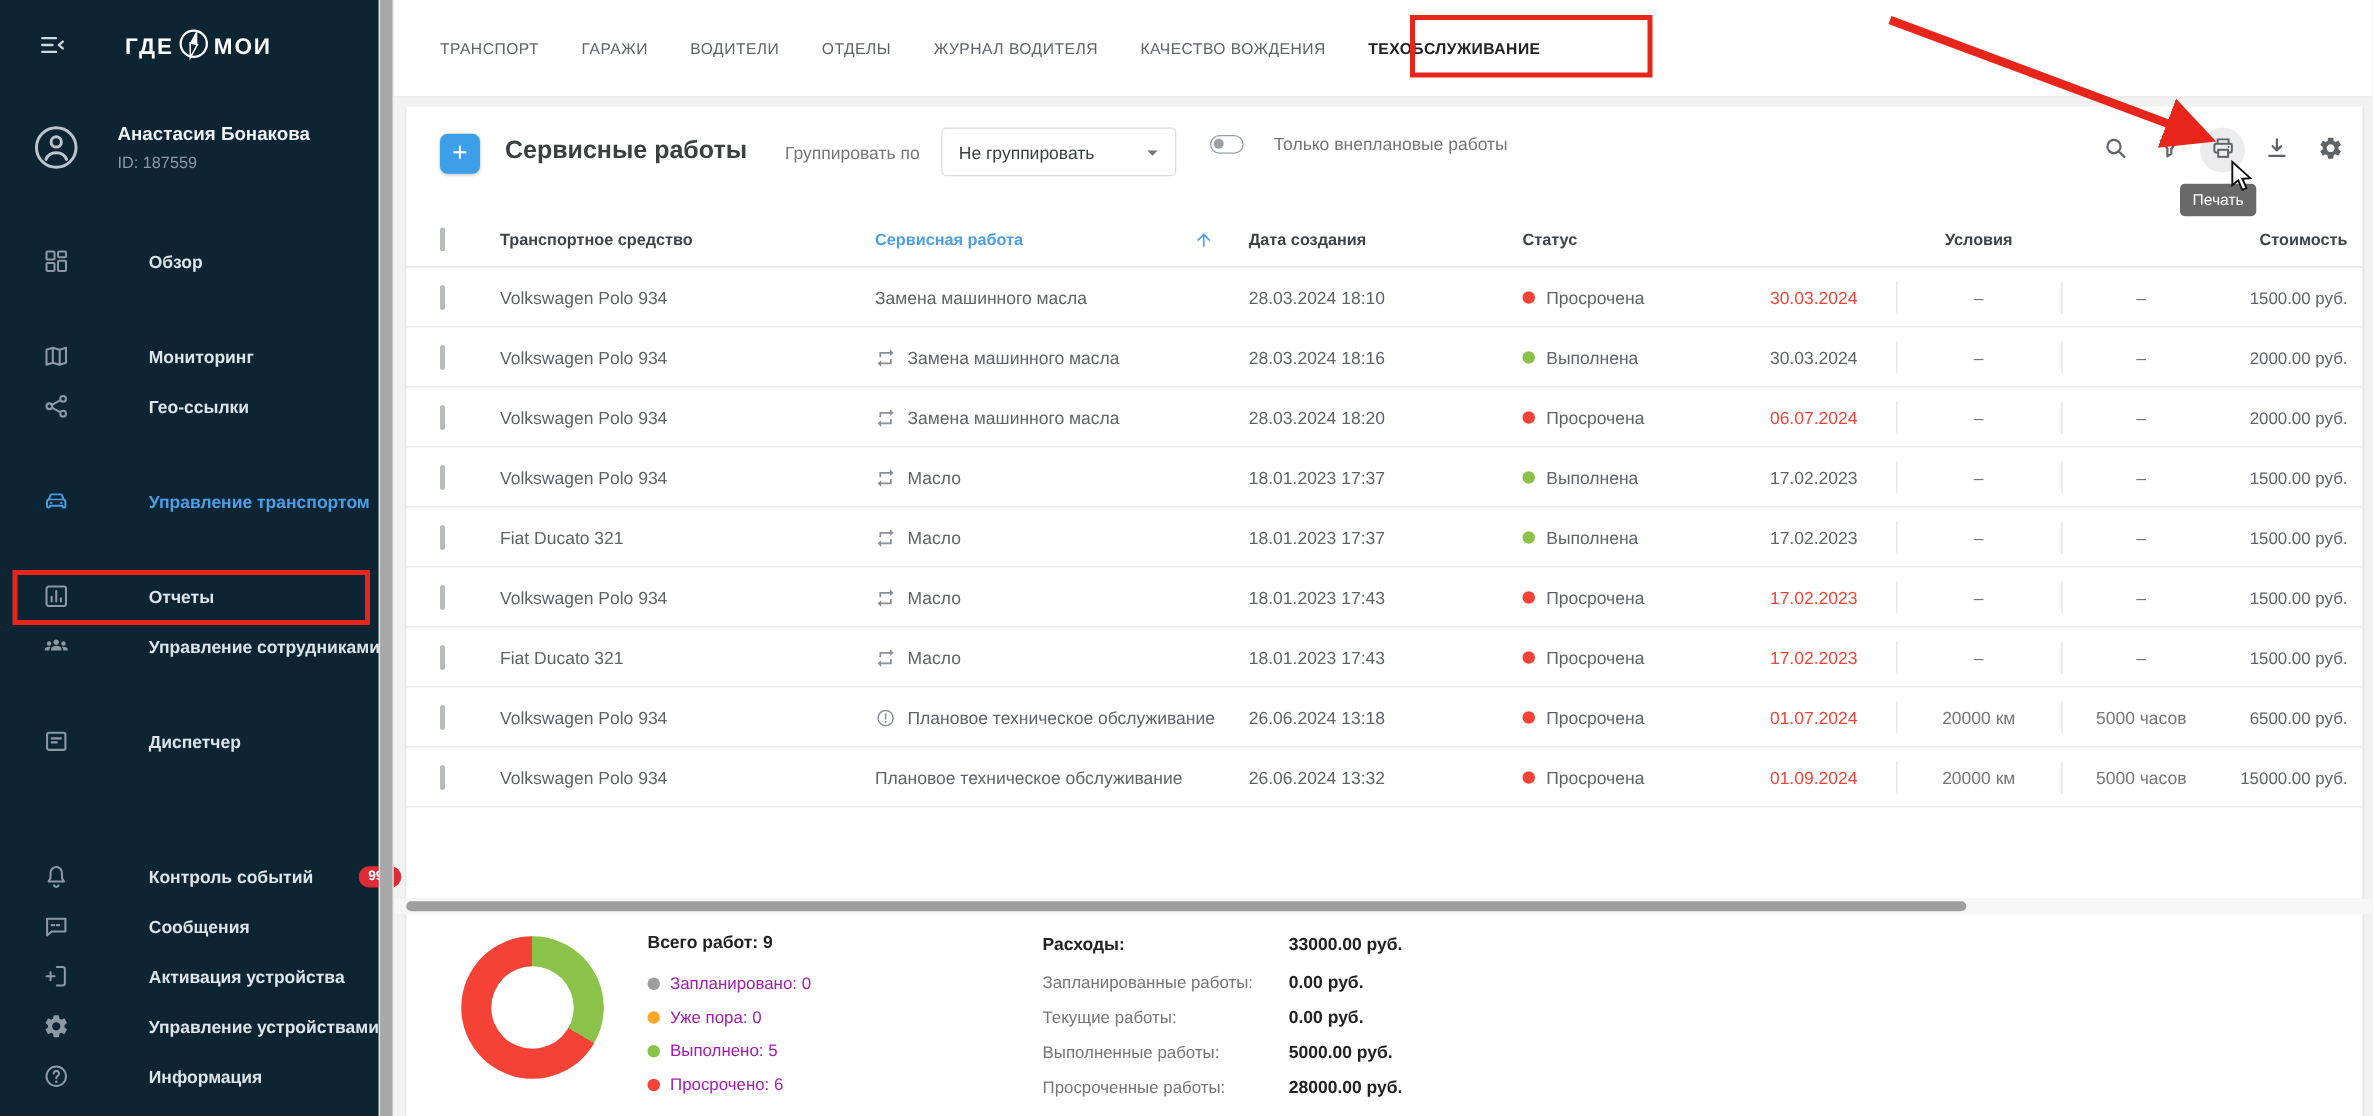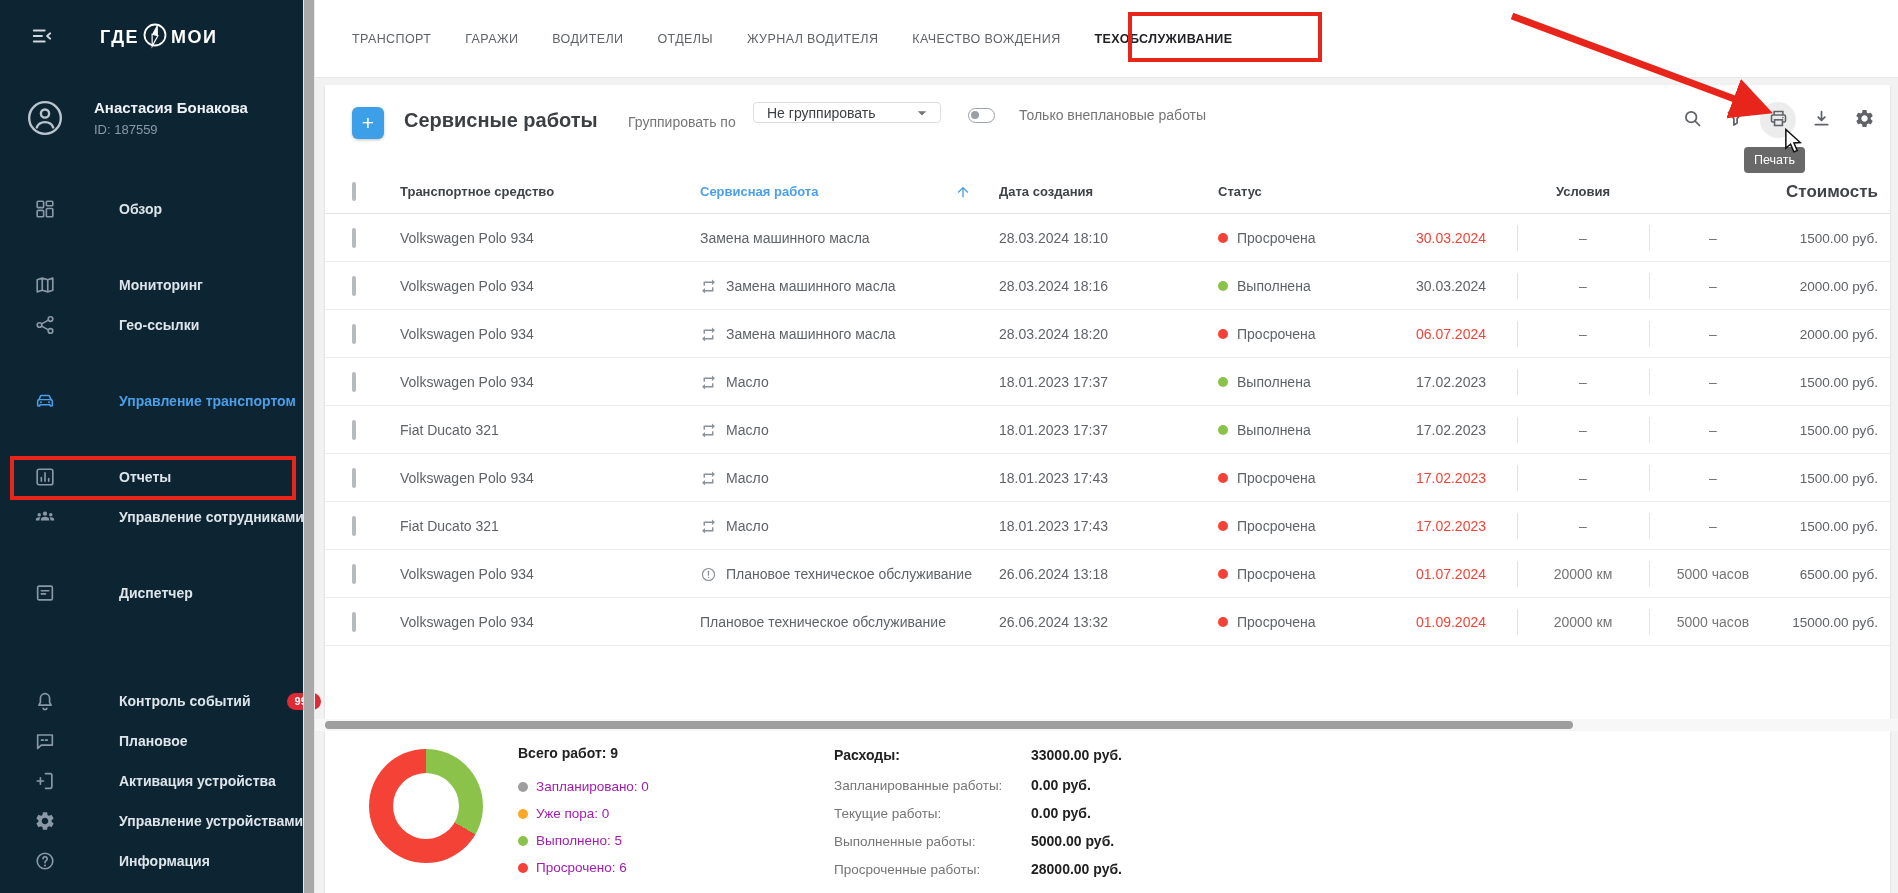--- a/index.html
+++ b/index.html
@@ -43,21 +43,21 @@
 
   
   .card{position:absolute;background:#fff;box-shadow:0 1px 2px rgba(0,0,0,.14);}
   .table-card{left:325px;top:85px;width:1565px;height:634px;}
   .toolbar{position:relative;height:84px;}
   .add-btn{position:absolute;left:27px;top:22px;width:32px;height:32px;border:none;border-radius:6px;
        background:#3d9fe8;color:#fff;font-size:21px;line-height:30px;text-align:center;cursor:pointer;
        box-shadow:0 1px 3px rgba(0,0,0,.25);padding:0;}
   .tc-title{position:absolute;left:79px;top:24px;margin:0;font-size:20px;font-weight:700;color:#3c4043;}
   .groupby-label{position:absolute;left:303px;top:29px;font-size:14px;color:#757575;}
-  .select{position:absolute;left:428px;top:17px;width:188px;height:21px;border:1px solid #dadce0;
+  .select{position:absolute;left:428px;top:17px;width:188px;height:39px;border:1px solid #dadce0;
        border-radius:4px;display:flex;align-items:center;padding:0 8px 0 13px;cursor:pointer;background:#fff;}
   .select-value{font-size:14px;color:#3c4043;flex:1;}
   .select .chev{width:20px;height:20px;color:#757575;}
   .toggle-wrap{position:absolute;left:643px;top:22px;display:flex;align-items:center;cursor:pointer;}
   .toggle{width:27px;height:15px;border:1.5px solid #9aa0a6;border-radius:8px;position:relative;}
   .toggle .knob{position:absolute;left:2px;top:2px;width:8px;height:8px;border-radius:50%;background:#9aa0a6;}
   .toggle-label{margin-left:24px;font-size:14px;color:#757575;white-space:nowrap;}
   .tool-icons{position:absolute;right:8px;top:17px;display:flex;gap:7px;}
   .icon-btn{width:36px;height:36px;border:none;background:transparent;border-radius:50%;
        display:flex;align-items:center;justify-content:center;color:#5f6368;cursor:pointer;padding:0;}
@@ -70,21 +70,21 @@
   .thead{height:45px;border-bottom:1px solid #e3e3e3;font-size:13px;font-weight:700;color:#3f4347;}
   .trow{height:48px;border-bottom:1px solid #ececec;font-size:14px;color:#5f6368;cursor:pointer;}
   .cb{width:18px;height:18px;border:2px solid #b6bbc0;border-radius:2px;margin-left:27px;background:#fff;cursor:pointer;}
   .c-service-h{display:flex;align-items:center;color:#4a9fe8;cursor:pointer;}
   .c-service-h .sort{width:16px;height:16px;margin-left:auto;margin-right:28px;color:#4a9fe8;}
   .c-cond{ text-align:center;color:#757575;position:relative;height:48px;line-height:48px;}
   .thead .c-cond{height:45px;line-height:45px;color:#3f4347;}
   .trow .c-cond::before{content:"";position:absolute;left:0;top:11px;height:26px;border-left:1px solid #e3e3e3;}
   .c-due{text-align:right;padding-right:31px;}
   .c-cost{text-align:right;padding-right:12px;font-size:13.5px;}
-  .thead .c-cost{font-size:17px;}
+  .thead .c-cost{font-size:13px;}
   .c-service{display:flex;align-items:center;}
   .svc-icon{width:17px;height:17px;margin-right:9px;color:#8a9096;display:inline-flex;}
   .svc-icon svg{width:17px;height:17px;}
   .status{display:flex;align-items:center;}
   .dot{width:10px;height:10px;border-radius:50%;margin-right:9px;background:#9e9e9e;}
   .dot.red{background:#f44336;} .dot.green{background:#8bc34a;}
   .c-due.red{color:#f44336;}
 
   
   .h-scroll-strip{position:absolute;left:315px;top:719px;width:1583px;height:12px;background:#f7f7f8;}
@@ -245,21 +245,21 @@
           <span class="nav-label">Контроль событий</span>
           <span class="nav-badge">99+</span>
         </div>
         <div class="nav-item">
           <span class="nav-icon">
             <svg viewBox="0 0 24 24">
               <path d="M4 5.5h16v11H8l-4 3.5z" fill="none" stroke="currentColor" stroke-width="1.8" stroke-linejoin="round"></path>
               <path d="M8 11h8" stroke="currentColor" stroke-width="1.8" stroke-linecap="round" stroke-dasharray="2.2 2.2" fill="none"></path>
             </svg>
           </span>
-          <span class="nav-label">Плановое</span>
+          <span class="nav-label">Сообщения</span>
 
         </div>
         <div class="nav-item">
           <span class="nav-icon">
             <svg viewBox="0 0 24 24">
               <path d="M12.5 4h5A2 2 0 0 1 19.5 6v12a2 2 0 0 1-2 2h-5" fill="none" stroke="currentColor" stroke-width="1.8" stroke-linecap="round"></path>
               <path d="M7 8.5v7M3.5 12h7" stroke="currentColor" stroke-width="1.8" stroke-linecap="round" fill="none"></path>
             </svg>
           </span>
           <span class="nav-label">Активация устройства</span>

